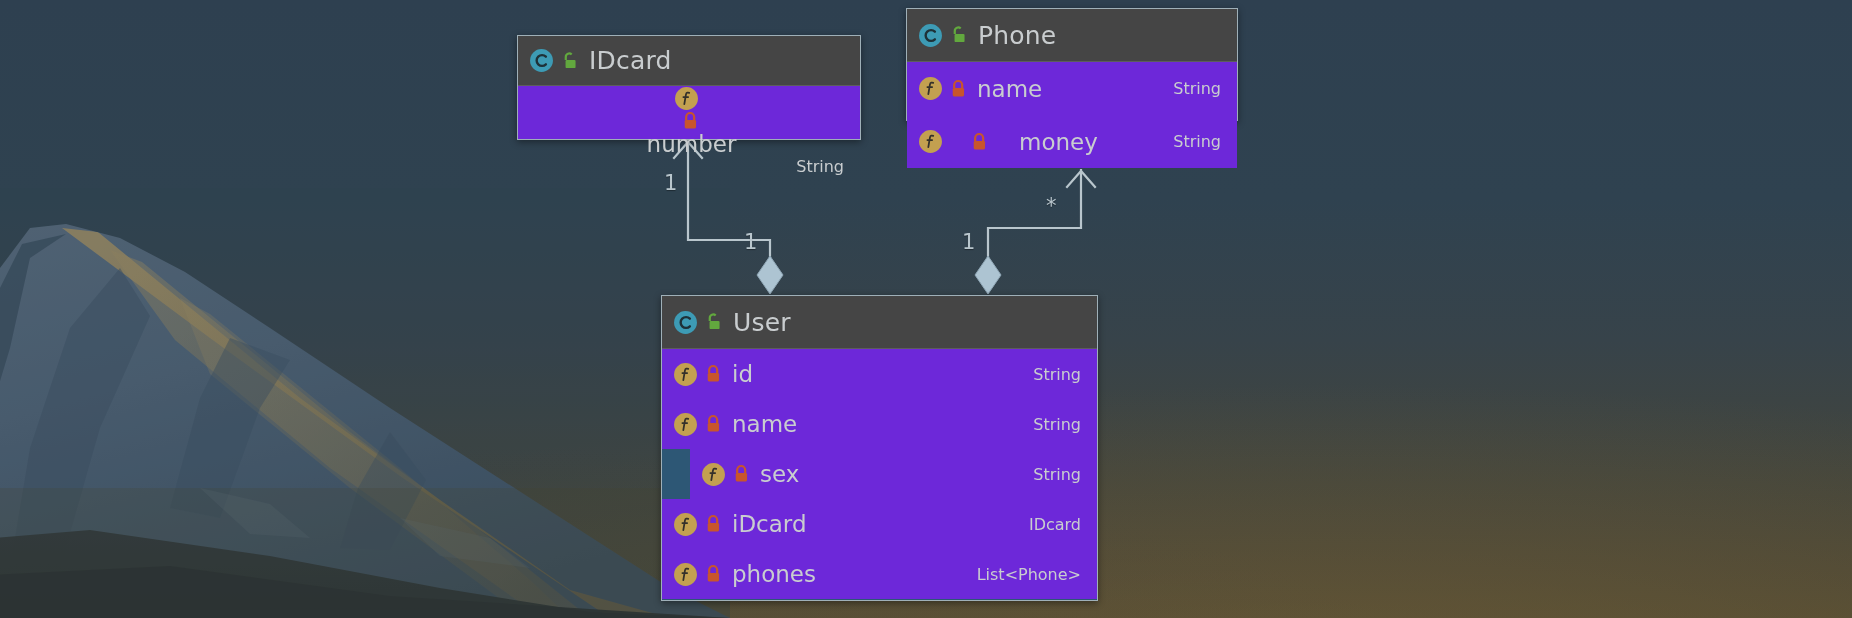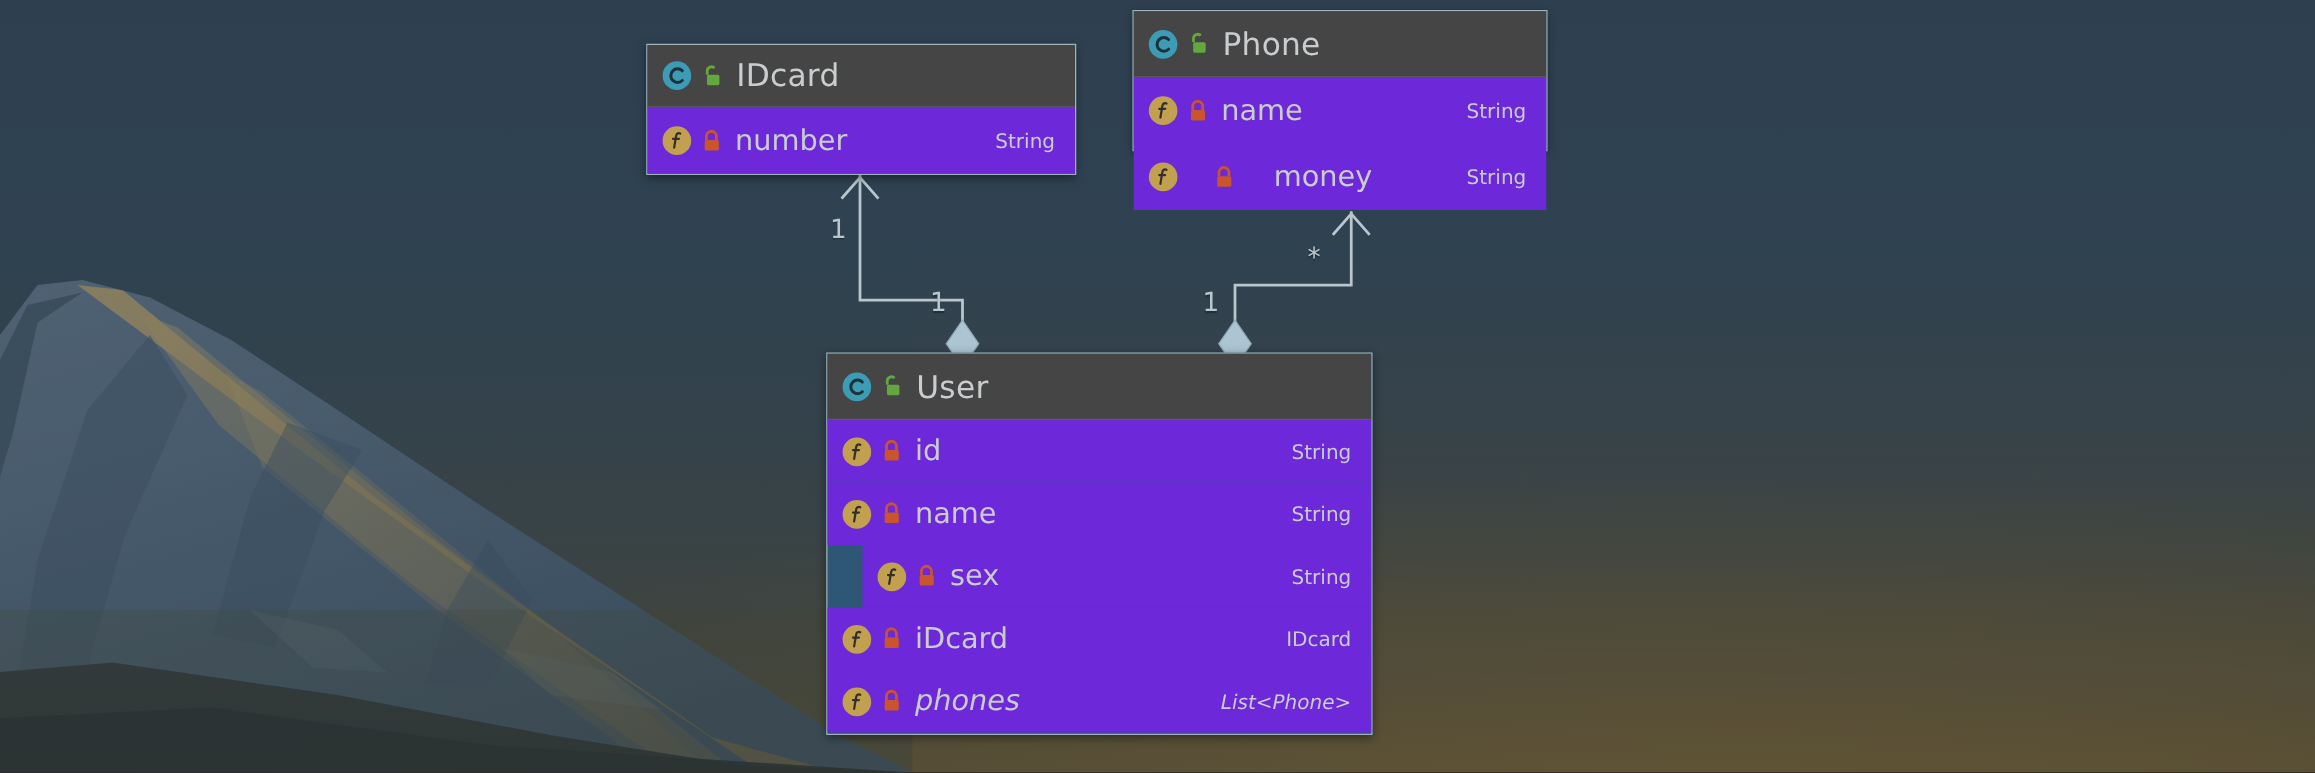--- a/index.html
+++ b/index.html
@@ -204,21 +204,21 @@
       </span>
       <span class="ico gap-lock">
         <svg width="18" height="20" viewBox="0 0 16 18">
           <path d="M4.2 8V5.3a3.1 3.1 0 0 1 5.3-2.2" fill="none" stroke="#62a83e" stroke-width="2"></path>
           <rect x="4" y="8" width="9" height="7.4" rx="1.1" fill="#62a83e"></rect>
         </svg>
       </span>
       <span class="uml-title">IDcard</span>
     </div>
     <div class="uml-fields">
-      <div class="uml-row" style="height:53px;">
+      <div class="uml-row" style="height:53px;flex-direction:column;">
         <span class="ico">
           <svg width="25" height="25" viewBox="0 0 24 24">
             <circle cx="12" cy="12" r="11" fill="#c3a050"></circle>
             <path d="M14.6 6.6c-1.1-.6-2.7-.4-3.1 1.4l-.4 2.2M9 10.6h4.6M11.1 10.2 9.9 17.4" fill="none" stroke="#33302a" stroke-width="1.7" stroke-linecap="round"></path>
           </svg>
         </span>
         <span class="ico gap-lock">
           <svg width="17" height="20" viewBox="0 0 15 18">
             <path d="M3.6 8.2V5.4a3.6 3.6 0 0 1 7.2 0v2.8" fill="none" stroke="#c8552c" stroke-width="2"></path>
             <rect x="2.3" y="8.1" width="10.2" height="7.6" rx="1.2" fill="#c8552c"></rect>
@@ -275,21 +275,21 @@
             <path d="M3.6 8.2V5.4a3.6 3.6 0 0 1 7.2 0v2.8" fill="none" stroke="#c8552c" stroke-width="2"></path>
             <rect x="2.3" y="8.1" width="10.2" height="7.6" rx="1.2" fill="#c8552c"></rect>
           </svg>
         </span>
         <span class="field-name">money</span>
         <span class="field-type">String</span>
       </div>
     </div>
   </div>
 
-  <div class="uml-class" style="left:661px; top:282px; width:437px; height:306px;">
+  <div class="uml-class" style="left:661px; top:295px; width:437px; height:306px;">
     <div class="uml-header" style="height:53px;">
       <span class="ico">
         <svg width="25" height="25" viewBox="0 0 24 24">
           <circle cx="12" cy="12" r="11" fill="#3d9bb5"></circle>
           <path d="M16.2 8.3a5.2 5.2 0 1 0 0 7.4" fill="none" stroke="#1e3138" stroke-width="2.3" stroke-linecap="round"></path>
         </svg>
       </span>
       <span class="ico gap-lock">
         <svg width="18" height="20" viewBox="0 0 16 18">
           <path d="M4.2 8V5.3a3.1 3.1 0 0 1 5.3-2.2" fill="none" stroke="#62a83e" stroke-width="2"></path>
@@ -361,21 +361,21 @@
         <span class="ico gap-lock">
           <svg width="17" height="20" viewBox="0 0 15 18">
             <path d="M3.6 8.2V5.4a3.6 3.6 0 0 1 7.2 0v2.8" fill="none" stroke="#c8552c" stroke-width="2"></path>
             <rect x="2.3" y="8.1" width="10.2" height="7.6" rx="1.2" fill="#c8552c"></rect>
           </svg>
         </span>
         <span class="field-name">iDcard</span>
         <span class="field-type">IDcard</span>
       </div>
 
-      <div class="uml-row" style="height:50px;font-style:italic;">
+      <div class="uml-row" style="height:50px;">
         <span class="ico">
           <svg width="25" height="25" viewBox="0 0 24 24">
             <circle cx="12" cy="12" r="11" fill="#c3a050"></circle>
             <path d="M14.6 6.6c-1.1-.6-2.7-.4-3.1 1.4l-.4 2.2M9 10.6h4.6M11.1 10.2 9.9 17.4" fill="none" stroke="#33302a" stroke-width="1.7" stroke-linecap="round"></path>
           </svg>
         </span>
         <span class="ico gap-lock">
           <svg width="17" height="20" viewBox="0 0 15 18">
             <path d="M3.6 8.2V5.4a3.6 3.6 0 0 1 7.2 0v2.8" fill="none" stroke="#c8552c" stroke-width="2"></path>
             <rect x="2.3" y="8.1" width="10.2" height="7.6" rx="1.2" fill="#c8552c"></rect>

